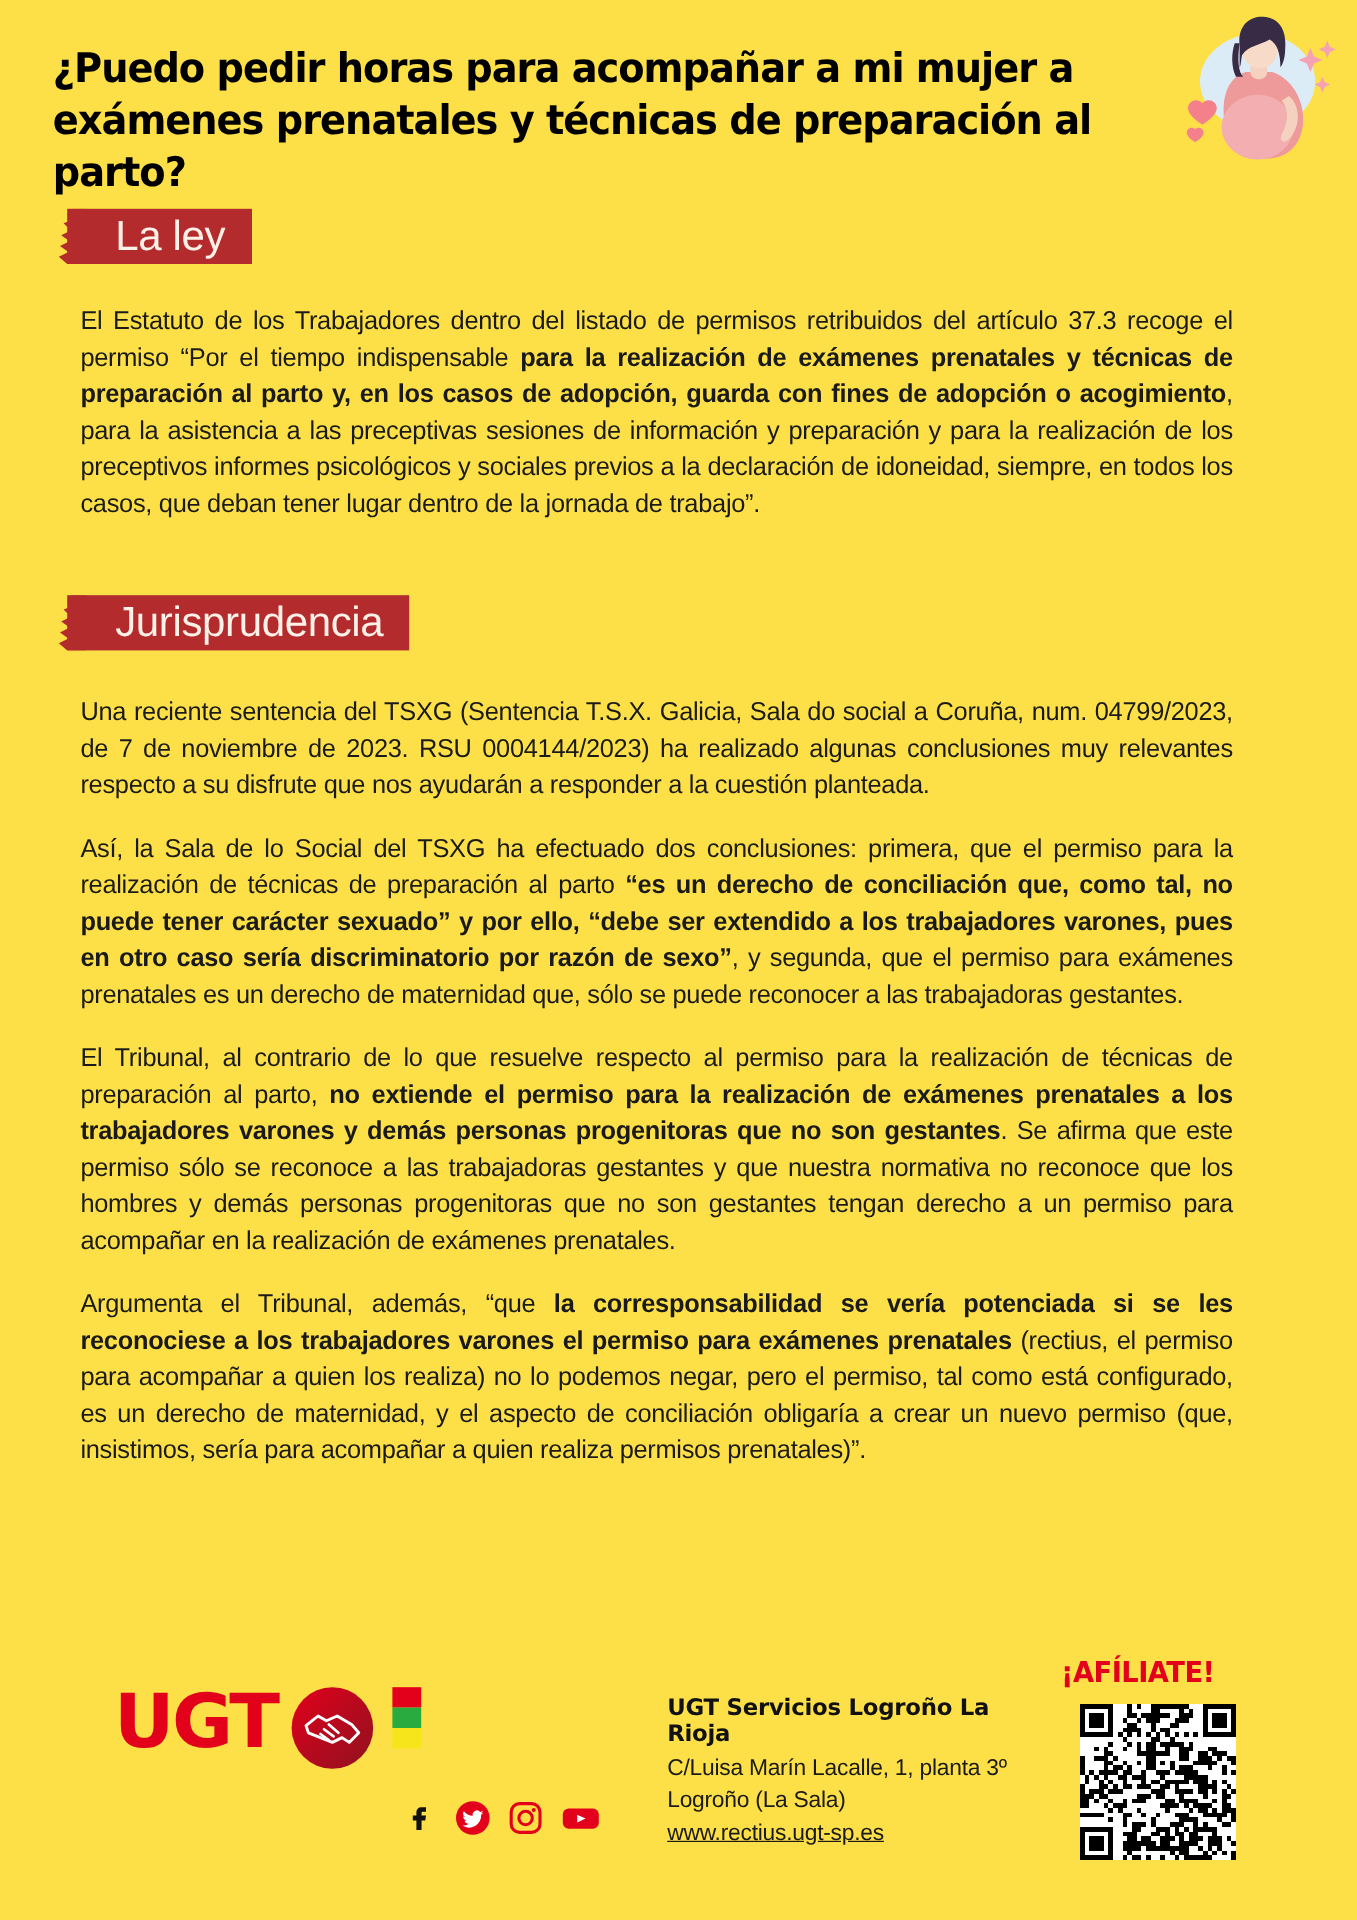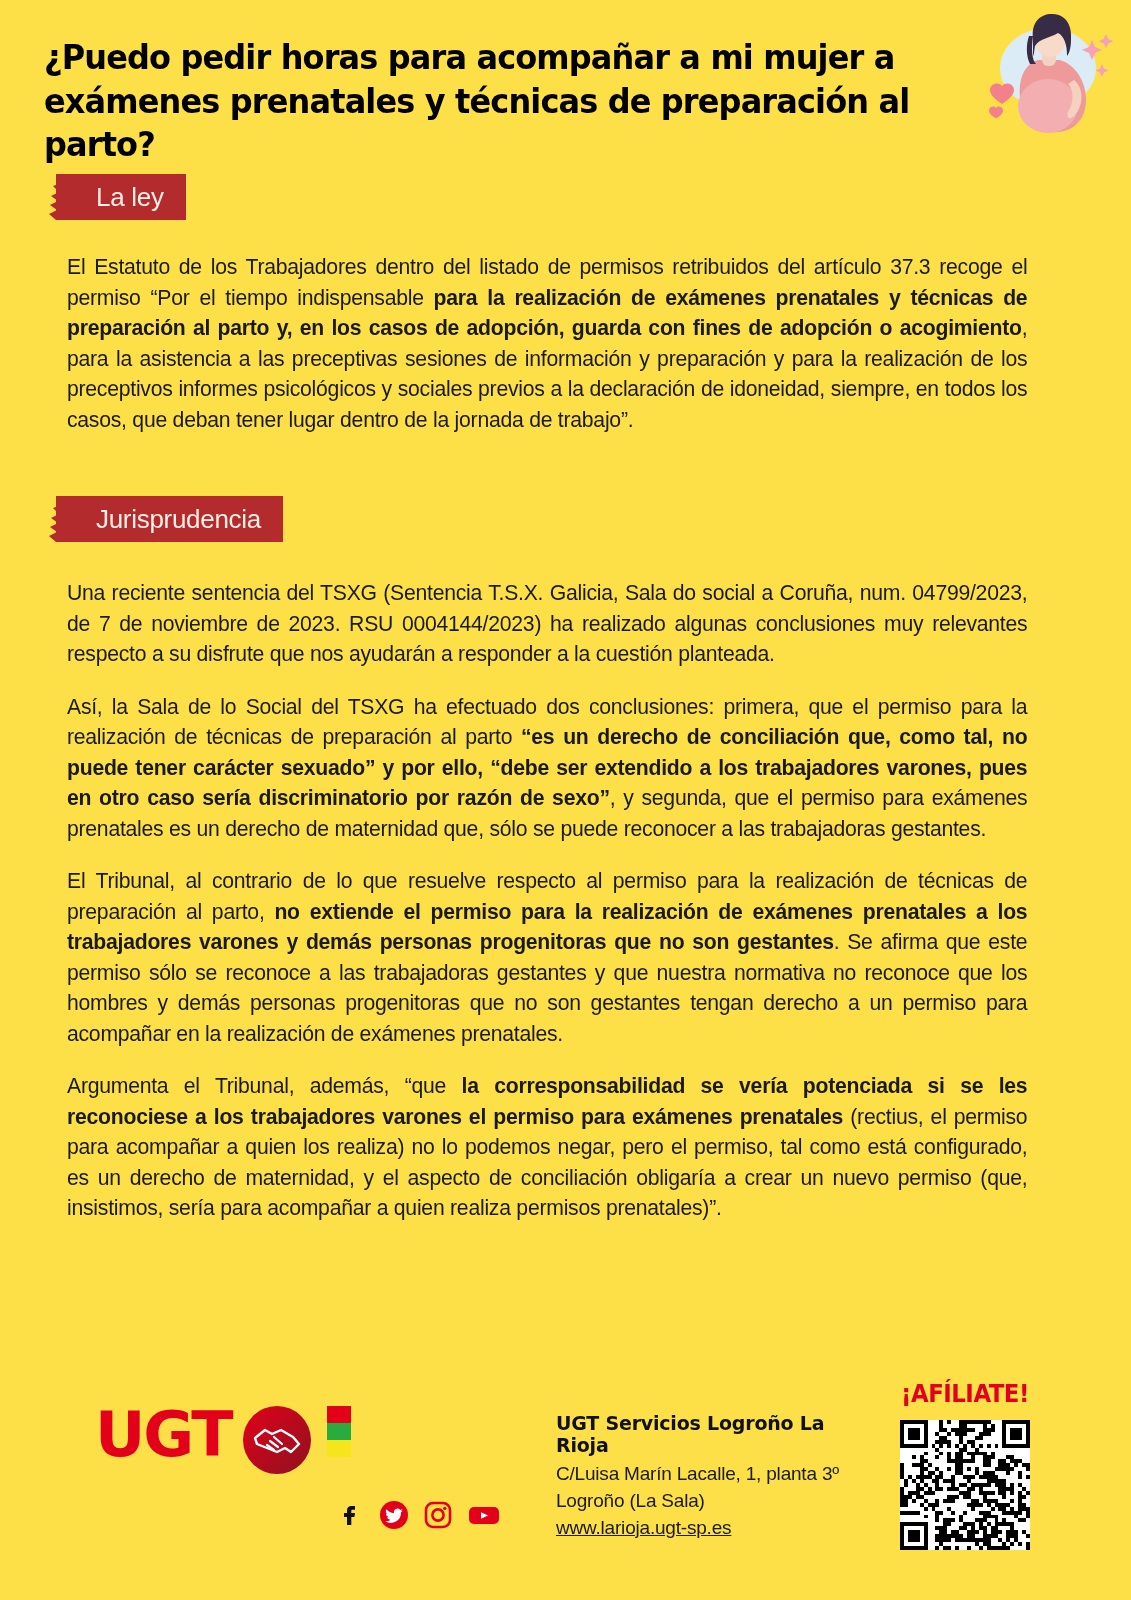--- a/index.html
+++ b/index.html
@@ -50,21 +50,21 @@
     position: absolute;
     height: 46px;
     background: #b42b2e;
     display: flex;
     align-items: center;
     padding-left: 40px;
     padding-right: 22px;
   }
   .banner .banner-text {
     font-family: "Liberation Sans", sans-serif;
-    font-size: 26px;
+    font-size: 35px;
     font-weight: 400;
     color: #fdf0e6;
     letter-spacing: -0.3px;
     white-space: nowrap;
   }
   .banner .torn {
     position: absolute;
     left: -10px;
     top: 0;
     width: 26px;
@@ -196,21 +196,20 @@
     text-decoration: underline;
     display: inline-block;
   }
 
   
   .afiliate-block {
     position: absolute;
     left: 880px;
     top: 10px;
     width: 170px;
-    text-align: center;
   }
   .afiliate-text {
     font-family: "DejaVu Sans", sans-serif;
     font-weight: 700;
     font-size: 24px;
     color: #e2001a;
     letter-spacing: -0.5px;
     transform: scaleX(0.95);
   }
   .qr {
@@ -337,21 +336,21 @@
             <rect x="2" y="7" width="30" height="17" rx="5" fill="#e2001a"></rect>
             <path d="M14 12.2 L21 15.5 L14 18.8 Z" fill="#fff"></path>
           </svg>
       </span>
     </div>
 
     <div class="contact">
       <div class="c-title">UGT Servicios Logroño La Rioja</div>
       <div class="c-line">C/Luisa Marín Lacalle, 1, planta 3º</div>
       <div class="c-line">Logroño (La Sala)</div>
-      <a class="c-url">www.larioja.ugt-sp.es</a>
+      <a class="c-url">www.rectius.ugt-sp.es</a>
     </div>
 
     <div class="afiliate-block">
       <div class="afiliate-text">¡AFÍLIATE!</div>
       <div class="qr">
         <svg viewBox="0 0 33 33" width="130" height="130" shape-rendering="crispEdges" xmlns="http://www.w3.org/2000/svg">
           <rect width="33" height="33" fill="#fff"></rect>
           <g fill="#000" id="qr-modules">
               <path d="M0 0h1v1h-1zM1 0h1v1h-1zM2 0h1v1h-1zM3 0h1v1h-1zM4 0h1v1h-1zM5 0h1v1h-1zM6 0h1v1h-1zM10 0h1v1h-1zM12 0h1v1h-1zM15 0h1v1h-1zM16 0h1v1h-1zM17 0h1v1h-1zM18 0h1v1h-1zM19 0h1v1h-1zM20 0h1v1h-1zM21 0h1v1h-1zM22 0h1v1h-1zM26 0h1v1h-1zM27 0h1v1h-1zM28 0h1v1h-1zM29 0h1v1h-1zM30 0h1v1h-1zM31 0h1v1h-1zM32 0h1v1h-1zM0 1h1v1h-1zM6 1h1v1h-1zM10 1h1v1h-1zM15 1h1v1h-1zM16 1h1v1h-1zM21 1h1v1h-1zM23 1h1v1h-1zM26 1h1v1h-1zM32 1h1v1h-1zM0 2h1v1h-1zM2 2h1v1h-1zM3 2h1v1h-1zM4 2h1v1h-1zM6 2h1v1h-1zM10 2h1v1h-1zM11 2h1v1h-1zM13 2h1v1h-1zM14 2h1v1h-1zM15 2h1v1h-1zM16 2h1v1h-1zM17 2h1v1h-1zM18 2h1v1h-1zM21 2h1v1h-1zM22 2h1v1h-1zM23 2h1v1h-1zM26 2h1v1h-1zM28 2h1v1h-1zM29 2h1v1h-1zM30 2h1v1h-1zM32 2h1v1h-1zM0 3h1v1h-1zM2 3h1v1h-1zM3 3h1v1h-1zM4 3h1v1h-1zM6 3h1v1h-1zM9 3h1v1h-1zM12 3h1v1h-1zM14 3h1v1h-1zM15 3h1v1h-1zM16 3h1v1h-1zM20 3h1v1h-1zM21 3h1v1h-1zM22 3h1v1h-1zM26 3h1v1h-1zM28 3h1v1h-1zM29 3h1v1h-1zM30 3h1v1h-1zM32 3h1v1h-1zM0 4h1v1h-1zM2 4h1v1h-1zM3 4h1v1h-1zM4 4h1v1h-1zM6 4h1v1h-1zM10 4h1v1h-1zM11 4h1v1h-1zM15 4h1v1h-1zM19 4h1v1h-1zM20 4h1v1h-1zM26 4h1v1h-1zM28 4h1v1h-1zM29 4h1v1h-1zM30 4h1v1h-1zM32 4h1v1h-1zM0 5h1v1h-1zM6 5h1v1h-1zM9 5h1v1h-1zM10 5h1v1h-1zM11 5h1v1h-1zM12 5h1v1h-1zM15 5h1v1h-1zM17 5h1v1h-1zM18 5h1v1h-1zM26 5h1v1h-1zM32 5h1v1h-1zM0 6h1v1h-1zM1 6h1v1h-1zM2 6h1v1h-1zM3 6h1v1h-1zM4 6h1v1h-1zM5 6h1v1h-1zM6 6h1v1h-1zM8 6h1v1h-1zM10 6h1v1h-1zM12 6h1v1h-1zM14 6h1v1h-1zM16 6h1v1h-1zM18 6h1v1h-1zM20 6h1v1h-1zM22 6h1v1h-1zM24 6h1v1h-1zM26 6h1v1h-1zM27 6h1v1h-1zM28 6h1v1h-1zM29 6h1v1h-1zM30 6h1v1h-1zM31 6h1v1h-1zM32 6h1v1h-1zM9 7h1v1h-1zM15 7h1v1h-1zM16 7h1v1h-1zM19 7h1v1h-1zM6 8h1v1h-1zM10 8h1v1h-1zM12 8h1v1h-1zM14 8h1v1h-1zM15 8h1v1h-1zM17 8h1v1h-1zM18 8h1v1h-1zM19 8h1v1h-1zM20 8h1v1h-1zM21 8h1v1h-1zM23 8h1v1h-1zM3 9h1v1h-1zM5 9h1v1h-1zM9 9h1v1h-1zM12 9h1v1h-1zM14 9h1v1h-1zM15 9h1v1h-1zM18 9h1v1h-1zM21 9h1v1h-1zM22 9h1v1h-1zM23 9h1v1h-1zM27 9h1v1h-1zM28 9h1v1h-1zM5 10h1v1h-1zM6 10h1v1h-1zM12 10h1v1h-1zM13 10h1v1h-1zM14 10h1v1h-1zM15 10h1v1h-1zM16 10h1v1h-1zM17 10h1v1h-1zM18 10h1v1h-1zM21 10h1v1h-1zM22 10h1v1h-1zM25 10h1v1h-1zM26 10h1v1h-1zM28 10h1v1h-1zM29 10h1v1h-1zM30 10h1v1h-1zM0 11h1v1h-1zM3 11h1v1h-1zM4 11h1v1h-1zM5 11h1v1h-1zM7 11h1v1h-1zM14 11h1v1h-1zM15 11h1v1h-1zM21 11h1v1h-1zM22 11h1v1h-1zM25 11h1v1h-1zM26 11h1v1h-1zM27 11h1v1h-1zM29 11h1v1h-1zM31 11h1v1h-1zM32 11h1v1h-1zM0 12h1v1h-1zM5 12h1v1h-1zM6 12h1v1h-1zM9 12h1v1h-1zM12 12h1v1h-1zM14 12h1v1h-1zM15 12h1v1h-1zM17 12h1v1h-1zM19 12h1v1h-1zM24 12h1v1h-1zM25 12h1v1h-1zM26 12h1v1h-1zM27 12h1v1h-1zM28 12h1v1h-1zM32 12h1v1h-1zM0 13h1v1h-1zM5 13h1v1h-1zM7 13h1v1h-1zM8 13h1v1h-1zM10 13h1v1h-1zM14 13h1v1h-1zM15 13h1v1h-1zM19 13h1v1h-1zM21 13h1v1h-1zM22 13h1v1h-1zM23 13h1v1h-1zM27 13h1v1h-1zM30 13h1v1h-1zM0 14h1v1h-1zM2 14h1v1h-1zM4 14h1v1h-1zM5 14h1v1h-1zM6 14h1v1h-1zM7 14h1v1h-1zM9 14h1v1h-1zM10 14h1v1h-1zM13 14h1v1h-1zM16 14h1v1h-1zM17 14h1v1h-1zM18 14h1v1h-1zM20 14h1v1h-1zM21 14h1v1h-1zM22 14h1v1h-1zM23 14h1v1h-1zM24 14h1v1h-1zM30 14h1v1h-1zM32 14h1v1h-1zM1 15h1v1h-1zM3 15h1v1h-1zM5 15h1v1h-1zM8 15h1v1h-1zM9 15h1v1h-1zM11 15h1v1h-1zM12 15h1v1h-1zM13 15h1v1h-1zM17 15h1v1h-1zM22 15h1v1h-1zM23 15h1v1h-1zM24 15h1v1h-1zM25 15h1v1h-1zM26 15h1v1h-1zM1 16h1v1h-1zM4 16h1v1h-1zM6 16h1v1h-1zM9 16h1v1h-1zM13 16h1v1h-1zM15 16h1v1h-1zM16 16h1v1h-1zM18 16h1v1h-1zM19 16h1v1h-1zM20 16h1v1h-1zM21 16h1v1h-1zM22 16h1v1h-1zM24 16h1v1h-1zM25 16h1v1h-1zM26 16h1v1h-1zM28 16h1v1h-1zM30 16h1v1h-1zM0 17h1v1h-1zM4 17h1v1h-1zM5 17h1v1h-1zM7 17h1v1h-1zM9 17h1v1h-1zM10 17h1v1h-1zM12 17h1v1h-1zM13 17h1v1h-1zM14 17h1v1h-1zM17 17h1v1h-1zM18 17h1v1h-1zM20 17h1v1h-1zM25 17h1v1h-1zM26 17h1v1h-1zM27 17h1v1h-1zM28 17h1v1h-1zM31 17h1v1h-1zM0 18h1v1h-1zM2 18h1v1h-1zM3 18h1v1h-1zM4 18h1v1h-1zM6 18h1v1h-1zM7 18h1v1h-1zM8 18h1v1h-1zM15 18h1v1h-1zM16 18h1v1h-1zM17 18h1v1h-1zM20 18h1v1h-1zM21 18h1v1h-1zM22 18h1v1h-1zM23 18h1v1h-1zM25 18h1v1h-1zM26 18h1v1h-1zM28 18h1v1h-1zM30 18h1v1h-1zM32 18h1v1h-1zM0 19h1v1h-1zM1 19h1v1h-1zM2 19h1v1h-1zM4 19h1v1h-1zM5 19h1v1h-1zM12 19h1v1h-1zM13 19h1v1h-1zM14 19h1v1h-1zM16 19h1v1h-1zM17 19h1v1h-1zM21 19h1v1h-1zM26 19h1v1h-1zM30 19h1v1h-1zM31 19h1v1h-1zM0 20h1v1h-1zM1 20h1v1h-1zM3 20h1v1h-1zM6 20h1v1h-1zM9 20h1v1h-1zM11 20h1v1h-1zM12 20h1v1h-1zM13 20h1v1h-1zM18 20h1v1h-1zM19 20h1v1h-1zM21 20h1v1h-1zM22 20h1v1h-1zM23 20h1v1h-1zM24 20h1v1h-1zM28 20h1v1h-1zM30 20h1v1h-1zM0 21h1v1h-1zM1 21h1v1h-1zM5 21h1v1h-1zM7 21h1v1h-1zM8 21h1v1h-1zM9 21h1v1h-1zM17 21h1v1h-1zM18 21h1v1h-1zM19 21h1v1h-1zM20 21h1v1h-1zM22 21h1v1h-1zM24 21h1v1h-1zM25 21h1v1h-1zM26 21h1v1h-1zM27 21h1v1h-1zM30 21h1v1h-1zM31 21h1v1h-1zM6 22h1v1h-1zM8 22h1v1h-1zM12 22h1v1h-1zM18 22h1v1h-1zM23 22h1v1h-1zM25 22h1v1h-1zM26 22h1v1h-1zM28 22h1v1h-1zM30 22h1v1h-1zM31 22h1v1h-1zM32 22h1v1h-1zM0 23h1v1h-1zM1 23h1v1h-1zM2 23h1v1h-1zM3 23h1v1h-1zM4 23h1v1h-1zM9 23h1v1h-1zM10 23h1v1h-1zM13 23h1v1h-1zM16 23h1v1h-1zM20 23h1v1h-1zM21 23h1v1h-1zM22 23h1v1h-1zM26 23h1v1h-1zM27 23h1v1h-1zM28 23h1v1h-1zM29 23h1v1h-1zM30 23h1v1h-1zM32 23h1v1h-1zM6 24h1v1h-1zM9 24h1v1h-1zM15 24h1v1h-1zM21 24h1v1h-1zM22 24h1v1h-1zM23 24h1v1h-1zM24 24h1v1h-1zM29 24h1v1h-1zM32 24h1v1h-1zM9 25h1v1h-1zM11 25h1v1h-1zM12 25h1v1h-1zM13 25h1v1h-1zM15 25h1v1h-1zM19 25h1v1h-1zM20 25h1v1h-1zM21 25h1v1h-1zM24 25h1v1h-1zM26 25h1v1h-1zM30 25h1v1h-1zM31 25h1v1h-1zM0 26h1v1h-1zM1 26h1v1h-1zM2 26h1v1h-1zM3 26h1v1h-1zM4 26h1v1h-1zM5 26h1v1h-1zM6 26h1v1h-1zM11 26h1v1h-1zM12 26h1v1h-1zM16 26h1v1h-1zM17 26h1v1h-1zM18 26h1v1h-1zM20 26h1v1h-1zM22 26h1v1h-1zM24 26h1v1h-1zM25 26h1v1h-1zM26 26h1v1h-1zM27 26h1v1h-1zM28 26h1v1h-1zM0 27h1v1h-1zM6 27h1v1h-1zM9 27h1v1h-1zM10 27h1v1h-1zM11 27h1v1h-1zM15 27h1v1h-1zM16 27h1v1h-1zM18 27h1v1h-1zM20 27h1v1h-1zM21 27h1v1h-1zM23 27h1v1h-1zM24 27h1v1h-1zM28 27h1v1h-1zM0 28h1v1h-1zM2 28h1v1h-1zM3 28h1v1h-1zM4 28h1v1h-1zM6 28h1v1h-1zM10 28h1v1h-1zM11 28h1v1h-1zM13 28h1v1h-1zM14 28h1v1h-1zM17 28h1v1h-1zM18 28h1v1h-1zM19 28h1v1h-1zM21 28h1v1h-1zM23 28h1v1h-1zM24 28h1v1h-1zM25 28h1v1h-1zM27 28h1v1h-1zM28 28h1v1h-1zM29 28h1v1h-1zM31 28h1v1h-1zM0 29h1v1h-1zM2 29h1v1h-1zM3 29h1v1h-1zM4 29h1v1h-1zM6 29h1v1h-1zM9 29h1v1h-1zM10 29h1v1h-1zM11 29h1v1h-1zM12 29h1v1h-1zM13 29h1v1h-1zM14 29h1v1h-1zM15 29h1v1h-1zM17 29h1v1h-1zM18 29h1v1h-1zM21 29h1v1h-1zM22 29h1v1h-1zM23 29h1v1h-1zM24 29h1v1h-1zM27 29h1v1h-1zM28 29h1v1h-1zM29 29h1v1h-1zM32 29h1v1h-1zM0 30h1v1h-1zM2 30h1v1h-1zM3 30h1v1h-1zM4 30h1v1h-1zM6 30h1v1h-1zM9 30h1v1h-1zM10 30h1v1h-1zM11 30h1v1h-1zM12 30h1v1h-1zM14 30h1v1h-1zM15 30h1v1h-1zM16 30h1v1h-1zM17 30h1v1h-1zM18 30h1v1h-1zM19 30h1v1h-1zM20 30h1v1h-1zM21 30h1v1h-1zM22 30h1v1h-1zM25 30h1v1h-1zM27 30h1v1h-1zM29 30h1v1h-1zM0 31h1v1h-1zM6 31h1v1h-1zM10 31h1v1h-1zM19 31h1v1h-1zM21 31h1v1h-1zM22 31h1v1h-1zM26 31h1v1h-1zM28 31h1v1h-1zM30 31h1v1h-1zM32 31h1v1h-1zM0 32h1v1h-1zM1 32h1v1h-1zM2 32h1v1h-1zM3 32h1v1h-1zM4 32h1v1h-1zM5 32h1v1h-1zM6 32h1v1h-1zM9 32h1v1h-1zM11 32h1v1h-1zM12 32h1v1h-1zM14 32h1v1h-1zM17 32h1v1h-1zM20 32h1v1h-1zM22 32h1v1h-1zM23 32h1v1h-1zM24 32h1v1h-1zM25 32h1v1h-1zM26 32h1v1h-1zM27 32h1v1h-1zM32 32h1v1h-1z"></path>
             </g>

